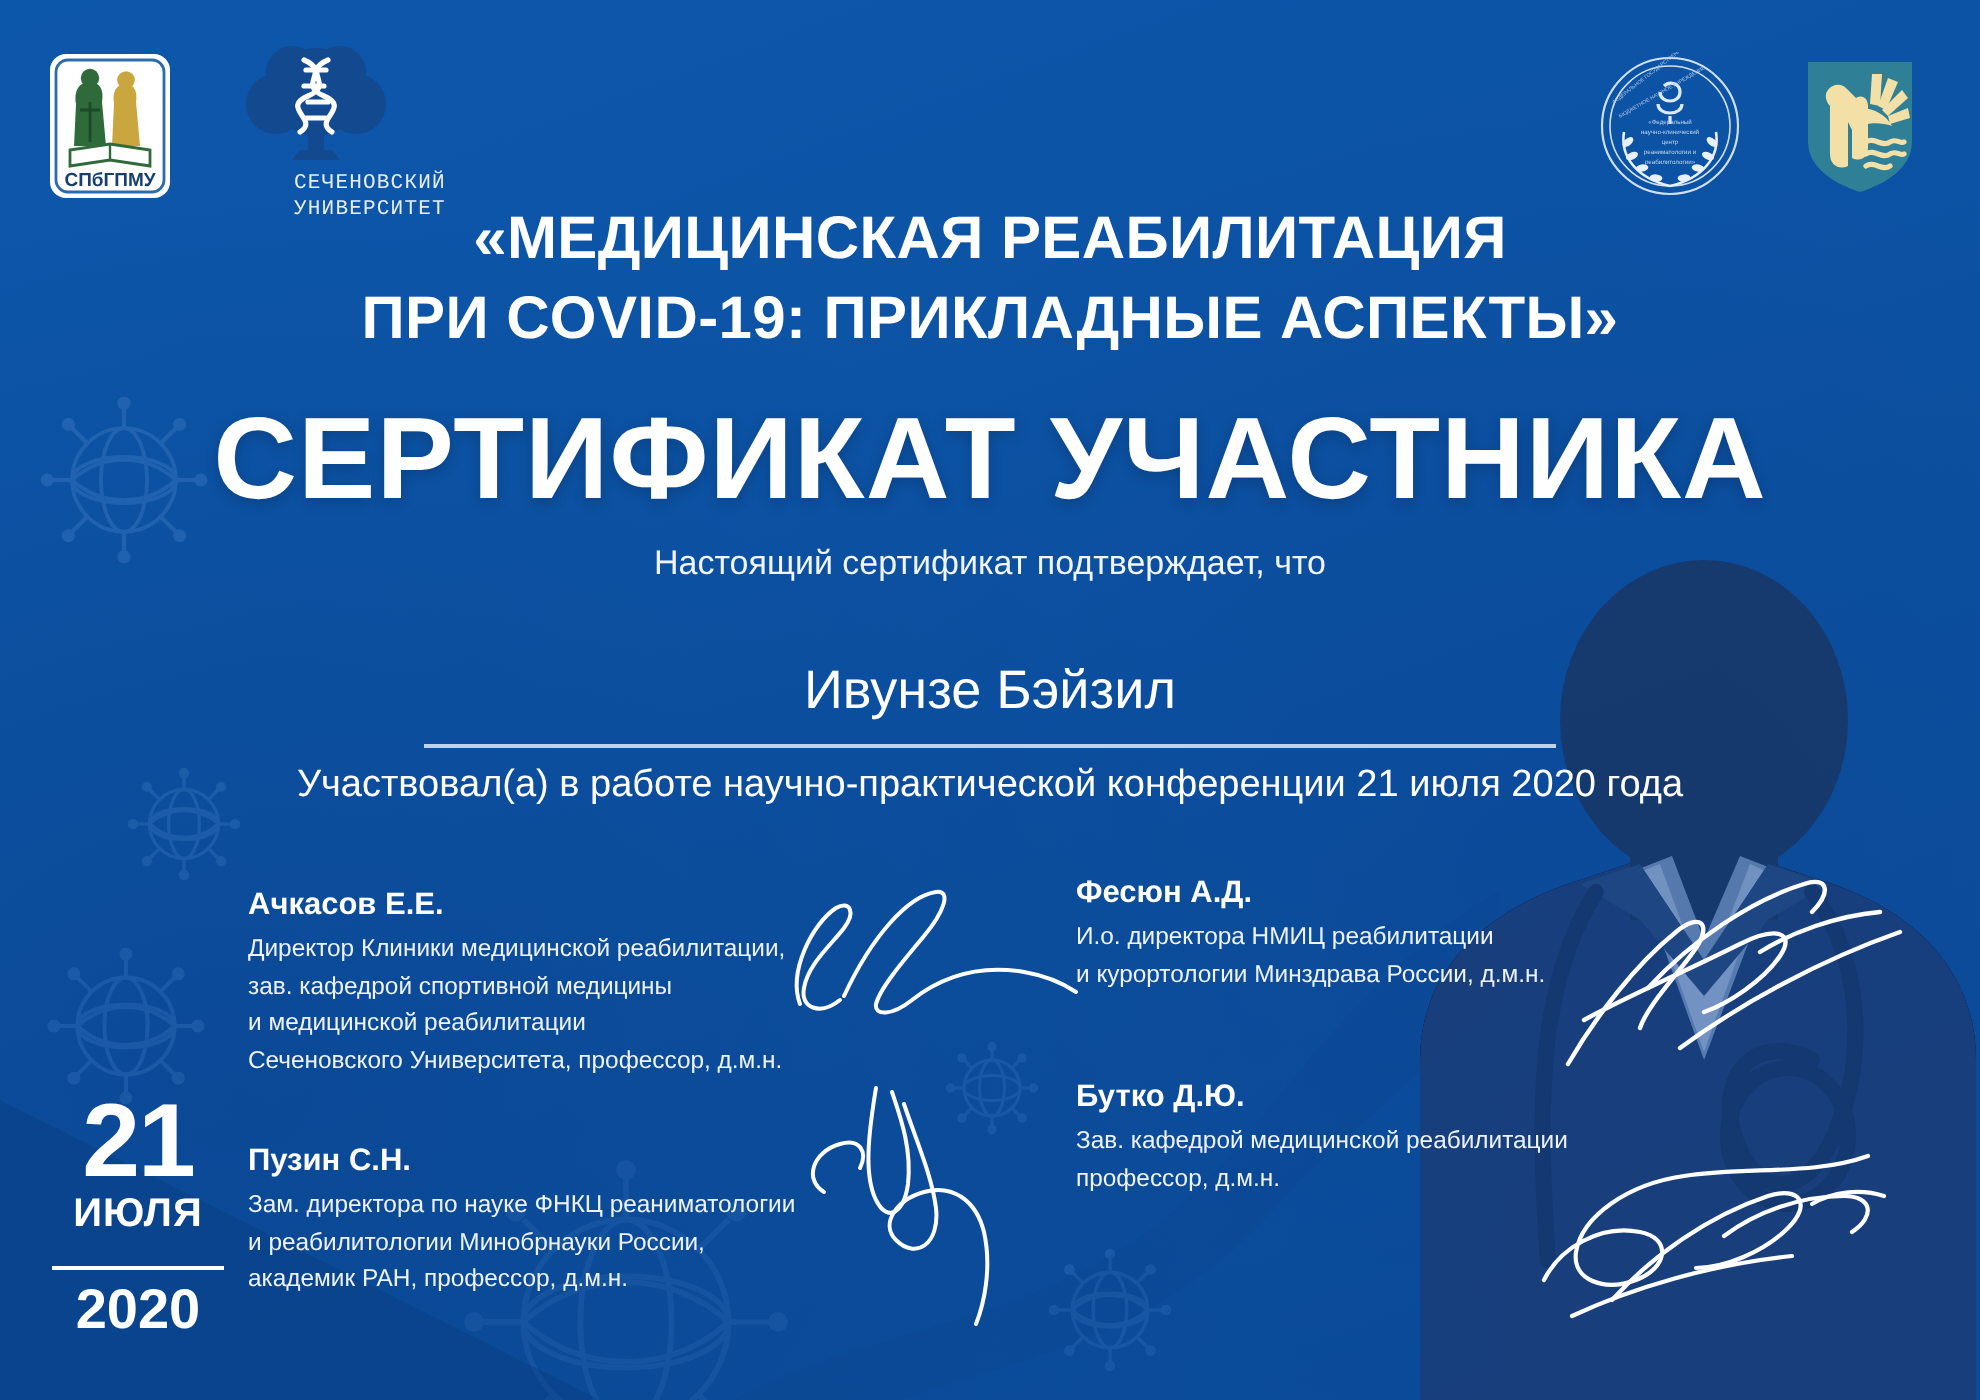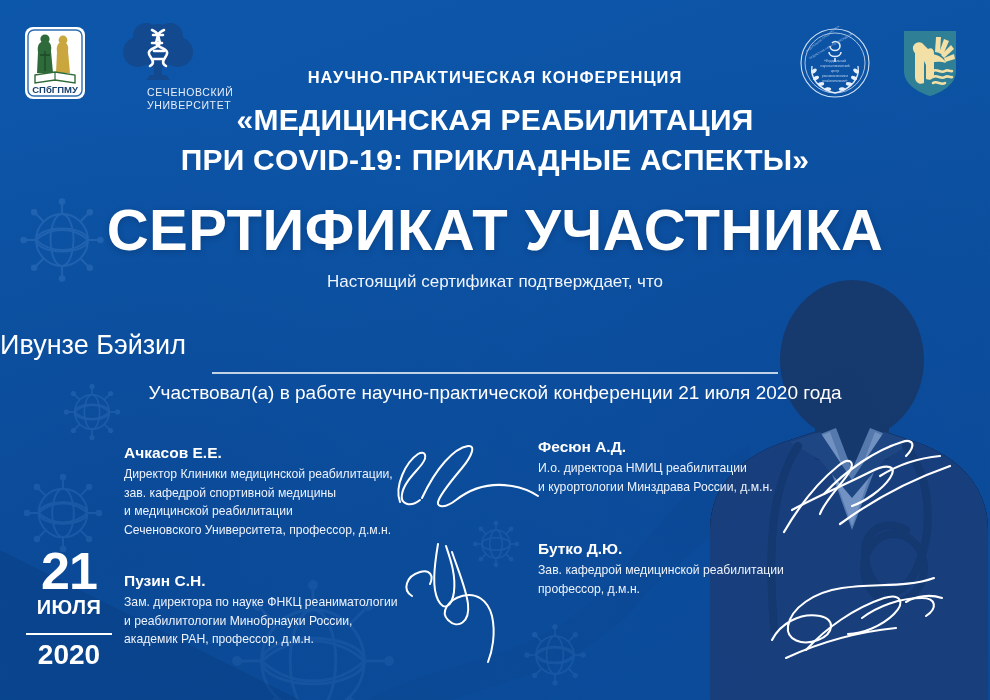--- a/index.html
+++ b/index.html
@@ -50,21 +50,21 @@
   }
 
   
   .logo-row{position:absolute;top:22px;left:0;right:0;height:100px;}
   .logo{position:absolute;}
   .logo-spbgpmu{left:25px;top:5px;}
   .logo-sechenov{left:108px;top:0px;text-align:center;width:100px;}
   .logo-fnkc{right:118px;top:4px;}
   .logo-shield{right:30px;top:5px;}
   .logo-cap{
-    font-family:Liberation Sans, sans-serif;
+    font-family:Liberation Mono, monospace;
     font-size:10.5px;
     letter-spacing:.6px;
     line-height:1.25;
     color:#e8eef8;
     margin-top:2px;
     text-transform:uppercase;
     margin-left:39px;
   }
 
   
@@ -95,20 +95,21 @@
     text-shadow:0 2px 7px rgba(0,0,0,.18);
   }
   .confirm-line{
     position:absolute;top:272px;left:0;right:0;
     text-align:center;
     font-size:17px;
     color:#f0f4fb;
   }
   .holder-name{
     position:absolute;top:330px;left:0;right:0;
+    text-align:center;
     font-size:27px;
     color:#ffffff;
   }
   .rule{
     position:absolute;top:372px;left:50%;
     transform:translateX(-50%);
     width:566px;height:1.5px;
     background:rgba(255,255,255,.75);
   }
   .participation{
@@ -485,21 +486,20 @@
 
         <g stroke="#f2e0a6" stroke-width="2.6" fill="none" stroke-linecap="round">
           <path d="M33 44 C37 41 41 47 45 44 C48 42 50 45 52 44"></path>
           <path d="M33 50 C37 47 41 53 45 50 C48 48 50 51 52 50"></path>
           <path d="M33 56 C37 53 41 59 45 56"></path>
         </g>
       </svg>
     </div>
   </div>
 
-  <div class="conf-kicker">НАУЧНО-ПРАКТИЧЕСКАЯ КОНФЕРЕНЦИЯ</div>
 
   <div class="conf-title">
     <div>«МЕДИЦИНСКАЯ РЕАБИЛИТАЦИЯ</div>
     <div>ПРИ COVID-19: ПРИКЛАДНЫЕ АСПЕКТЫ»</div>
   </div>
 
   <div class="cert-title">СЕРТИФИКАТ УЧАСТНИКА</div>
 
   <div class="confirm-line">Настоящий сертификат подтверждает, что</div>
 

